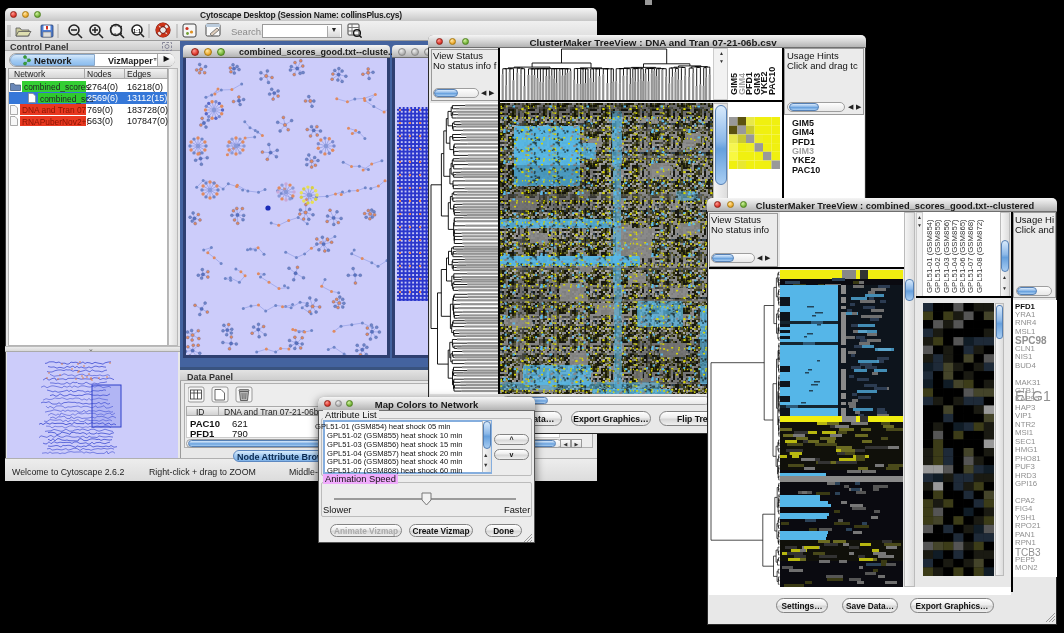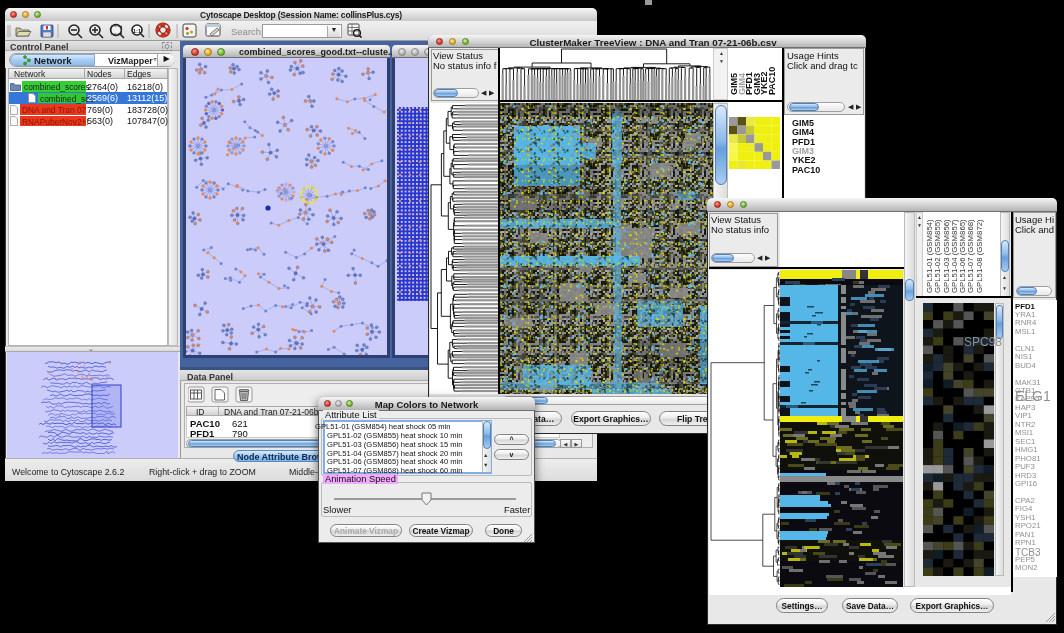--- a/index.html
+++ b/index.html
@@ -1772,20 +1772,21 @@
 <div class="ab trk" style="left:502px;top:396px;width:208px;height:9px;border-radius:5px"></div>
 <div class="ab bth" style="left:520px;top:397px;width:28px;height:7px;"></div>
 <div class="ab pill" style="left:497px;top:411px;width:65px;height:15px;font-size:8.6px;line-height:14px">Save Data…</div>
 <div class="ab pill" style="left:571px;top:411px;width:80px;height:15px;font-size:8.6px;line-height:14px">Export Graphics…</div>
 <div class="ab pill" style="left:659px;top:411px;width:80px;height:15px;font-size:8.6px;line-height:14px">Flip Tree N</div>
 <div class="ab" style="left:707px;top:198px;width:350px;height:427px;background:#e8e8e8;border:1px solid #2a2a2a;border-radius:5px 5px 0 0"></div>
 <div class="ab tb" style="left:707px;top:198px;width:350px;height:14px;border-radius:5px 5px 0 0">
     <span class="tl red" style="left:7px"></span>
     <span class="tl yel" style="left:20px"></span>
     <span class="tl grn" style="left:33px"></span>
+    <div style="font-size:9.3px;margin-top:2.5px;margin-left:26px">ClusterMaker TreeView : combined_scores_good.txt--clustered</div>
   </div>
 <div class="ab panel" style="left:709px;top:213px;width:69px;height:54px;"></div>
 <div class="ab t" style="left:711px;top:214px;font-size:9.5px;">View Status</div>
 <div class="ab t" style="left:711px;top:224px;font-size:9.5px;">No status info</div>
 <div class="ab trk" style="left:711px;top:253px;width:44px;height:10px;border-radius:5px"></div>
 <div class="ab bth" style="left:712px;top:254px;width:22px;height:8px;"></div>
 <div class="ab t" style="left:757px;top:253.5px;font-size:7px;color:#222">◀</div>
 <div class="ab t" style="left:765px;top:253.5px;font-size:7px;color:#222">▶</div>
 <div class="ab" style="left:780px;top:212px;width:124px;height:55px;background:#fff"></div>
 <div class="ab" style="left:709px;top:267px;width:206px;height:2px;background:#000"></div>
@@ -2473,21 +2474,21 @@
     <rect x="50.7" y="264.4" width="10.2" height="8.6" fill="#3c3c18"></rect>
     <rect x="60.8" y="264.4" width="10.2" height="8.6" fill="#101c26"></rect>
   </svg>
 <div class="ab" style="left:995px;top:303px;width:9px;height:273px;background:linear-gradient(to right,#f6f6f6,#ddd);border:1px solid #bbb"></div>
 <div class="ab bth" style="left:996px;top:305px;width:7px;height:34px;border-radius:3px"></div>
 <div class="ab" style="left:1013px;top:300px;width:44px;height:277px;background:#fff"></div>
 <div class="ab t" style="left:1015px;top:301.5px;font-size:7.8px;color:#111;font-weight:bold">PFD1</div>
 <div class="ab t" style="left:1015px;top:309.95px;font-size:7.8px;color:#909090;font-weight:normal">YRA1</div>
 <div class="ab t" style="left:1015px;top:318.4px;font-size:7.8px;color:#909090;font-weight:normal">RNR4</div>
 <div class="ab t" style="left:1015px;top:326.85px;font-size:7.8px;color:#909090;font-weight:normal">MSL1</div>
-<div class="ab t" style="left:964px;top:335.3px;font-size:12px;color:#909090;font-weight:normal">SPC98</div>
+<div class="ab t" style="left:1015px;top:335.3px;font-size:10px;color:#909090;font-weight:bold">SPC98</div>
 <div class="ab t" style="left:1015px;top:343.75px;font-size:7.8px;color:#909090;font-weight:normal">CLN1</div>
 <div class="ab t" style="left:1015px;top:352.2px;font-size:7.8px;color:#909090;font-weight:normal">NIS1</div>
 <div class="ab t" style="left:1015px;top:360.65px;font-size:7.8px;color:#909090;font-weight:normal">BUD4</div>
 <div class="ab t" style="left:1015px;top:388px;font-size:14px;color:#909090;font-weight:normal">ELG1</div>
 <div class="ab t" style="left:1015px;top:377.55px;font-size:7.8px;color:#909090;font-weight:normal">MAK31</div>
 <div class="ab t" style="left:1015px;top:386.0px;font-size:7.8px;color:#909090;font-weight:normal">GTB1</div>
 <div class="ab t" style="left:1015px;top:394.45px;font-size:7.8px;color:#909090;font-weight:normal">KAP95</div>
 <div class="ab t" style="left:1015px;top:402.9px;font-size:7.8px;color:#909090;font-weight:normal">HAP3</div>
 <div class="ab t" style="left:1015px;top:411.35px;font-size:7.8px;color:#909090;font-weight:normal">VIP1</div>
 <div class="ab t" style="left:1015px;top:419.79999999999995px;font-size:7.8px;color:#909090;font-weight:normal">NTR2</div>

